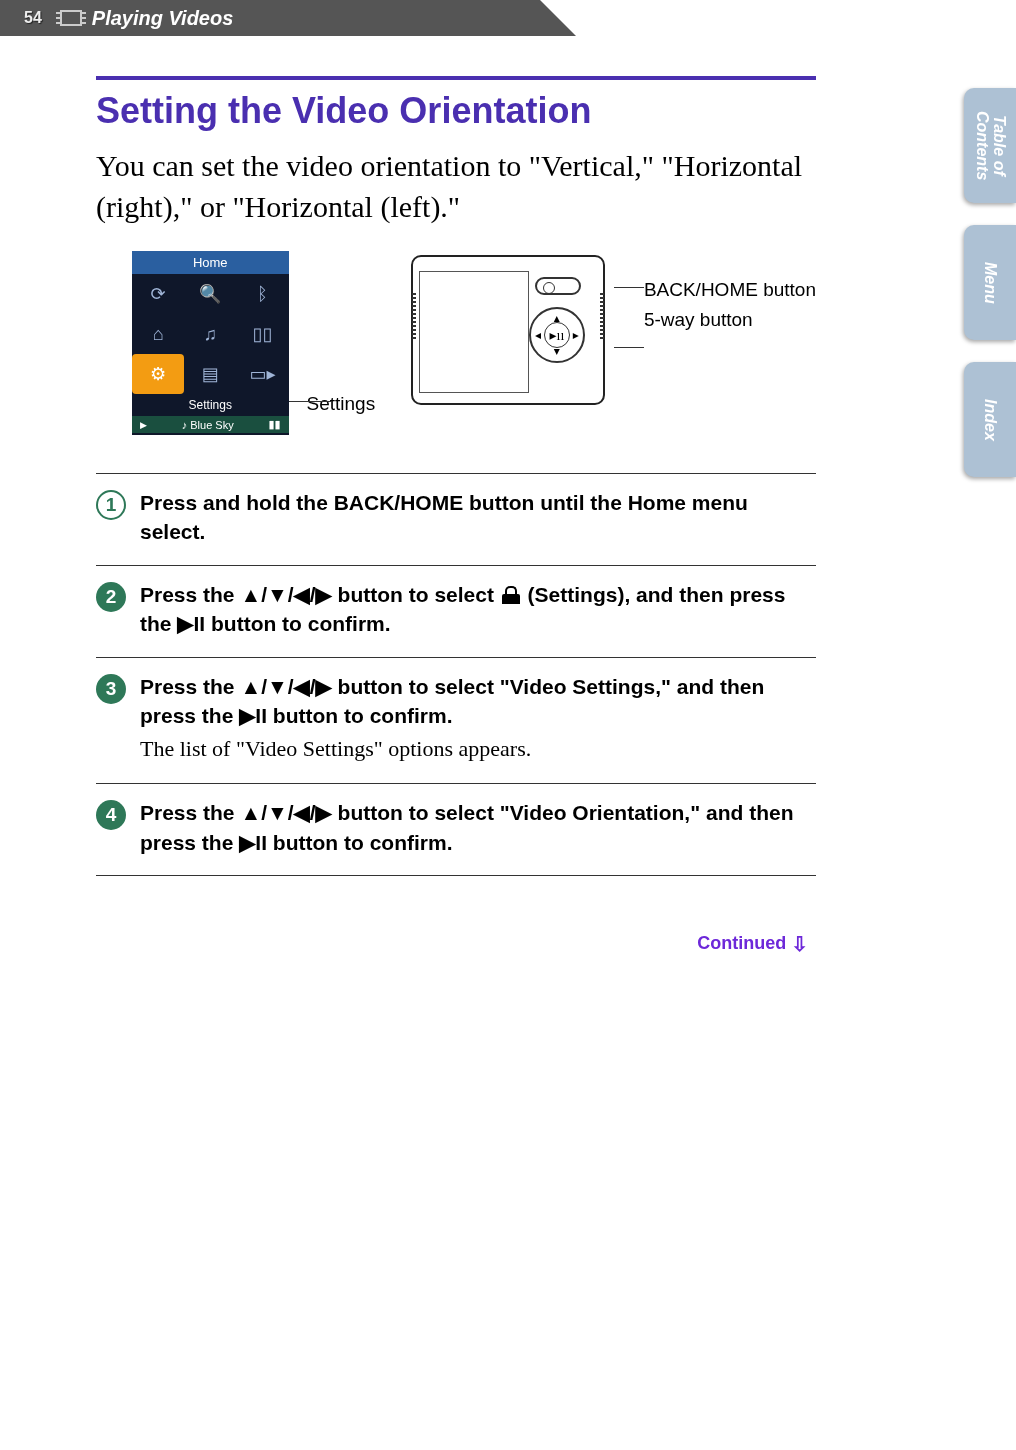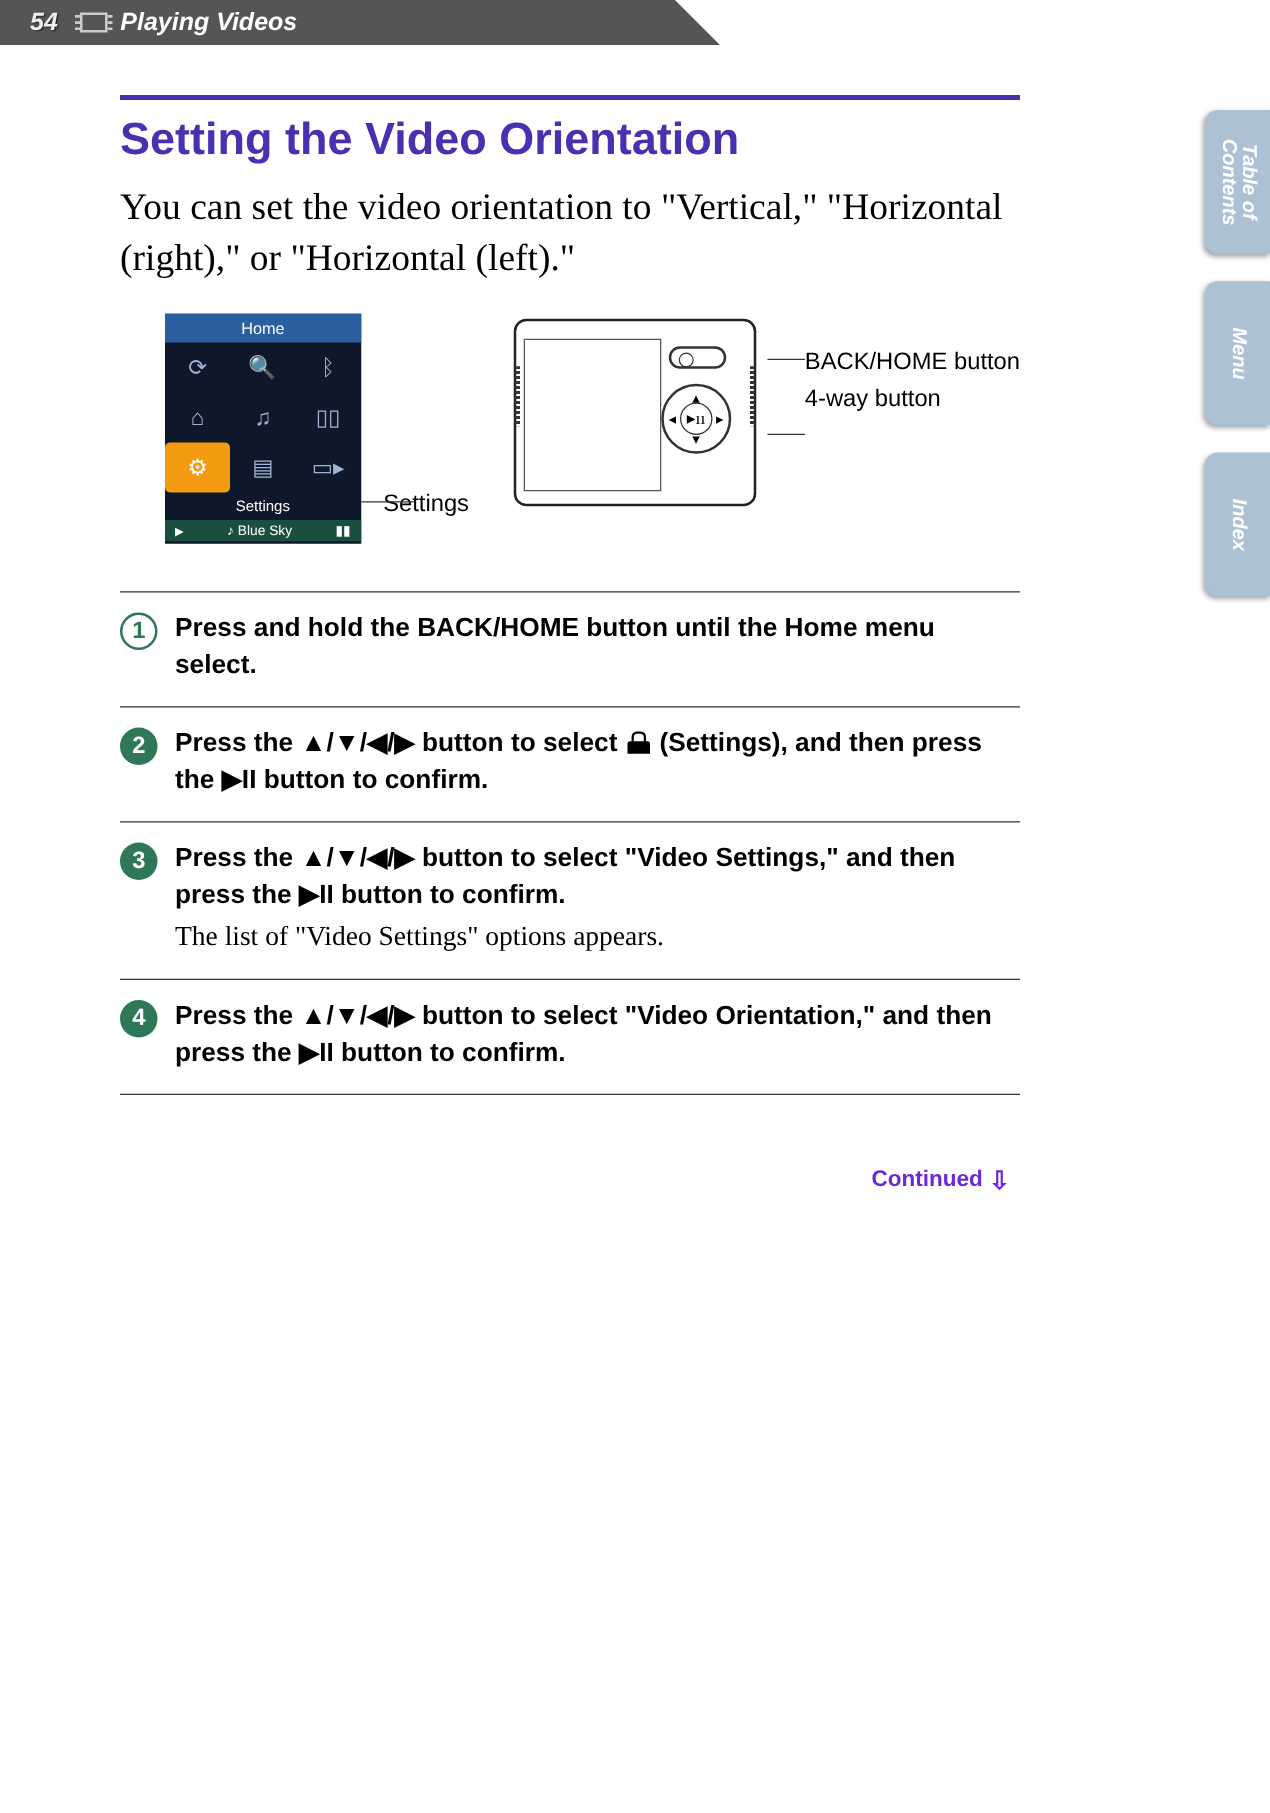--- a/index.html
+++ b/index.html
@@ -27,23 +27,22 @@
     right: -36px;
     top: 0;
     width: 0;
     height: 0;
     border-top: 36px solid transparent;
     border-left: 36px solid #555;
   }
   .page-num {
     color: #eee;
     font-family: Arial, sans-serif;
-    font-style: italic;
     font-weight: bold;
-    font-size: 20px;
+    font-size: 16px;
     margin-left: 24px;
     margin-right: 18px;
     text-shadow: 1px 1px 1px #222;
   }
   .video-icon {
     width: 22px; height: 16px;
     border: 2px solid #ccc;
     display: inline-block;
     position: relative;
     margin-right: 10px;
@@ -308,21 +307,21 @@
           <span style="position:absolute;right:4px;">▸</span>
           <div class="inner">▸ıı</div>
         </div>
       </div>
     </div>
 
     <div class="dev-labels">
       <div class="leader1"></div>
       <div>BACK/HOME button</div>
       <div class="leader2"></div>
-      <div>4-way button</div>
+      <div>5-way button</div>
     </div>
   </div>
 
   <hr class="step-sep">
   <div class="step">
     <div class="step-num num-outline">1</div>
     <div class="step-body">
       <div class="bold">Press and hold the BACK/HOME button until the Home menu select.</div>
     </div>
   </div>

